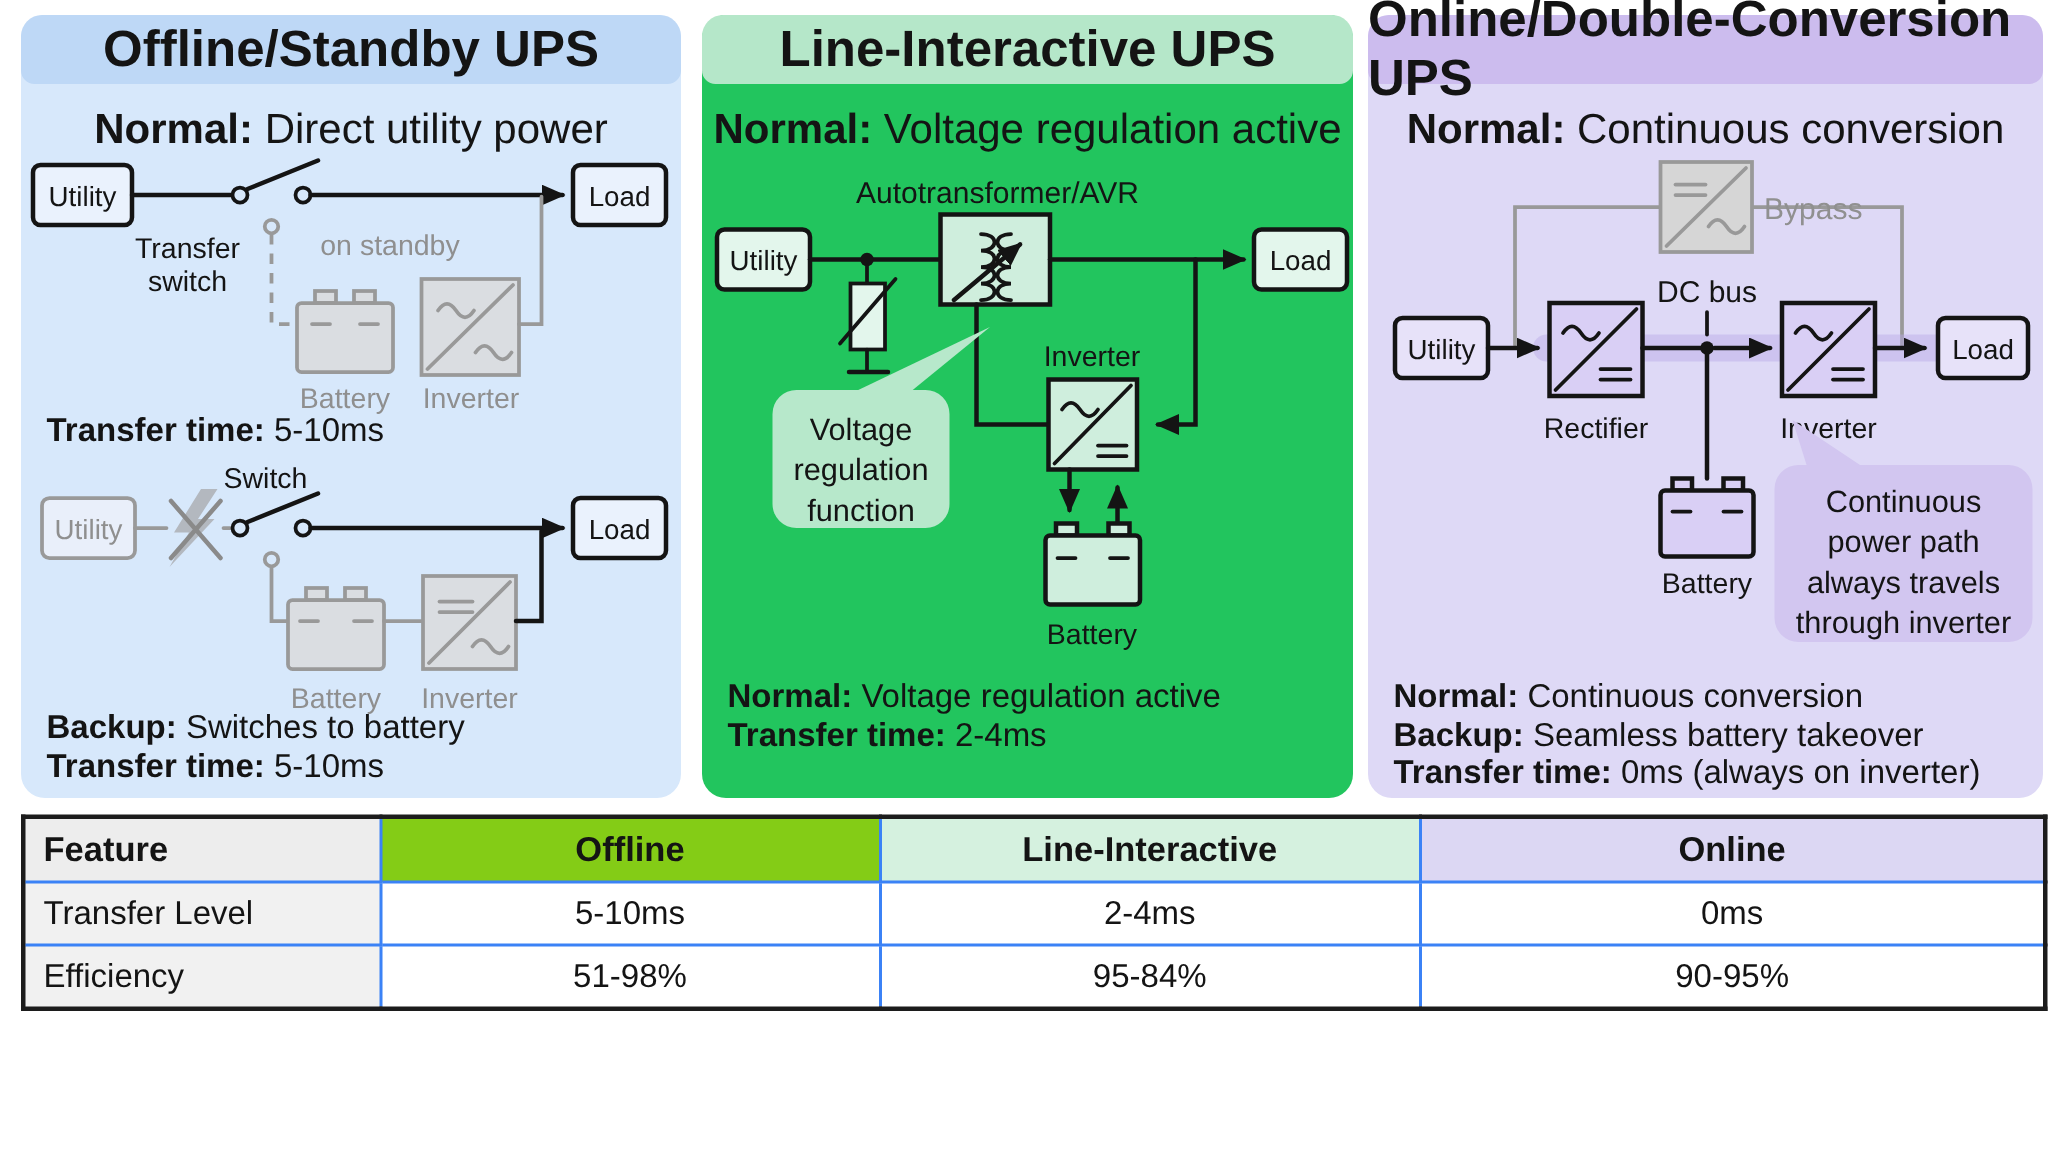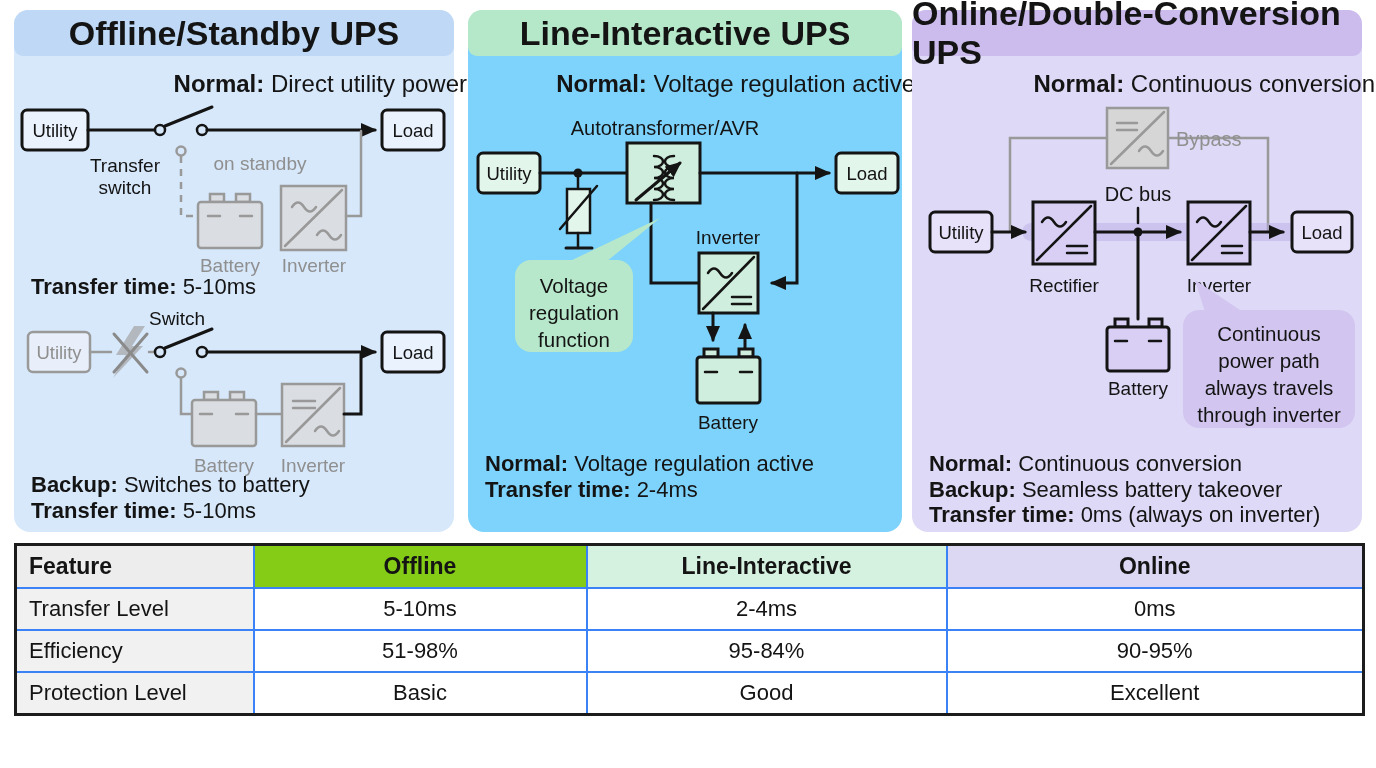--- a/index.html
+++ b/index.html
@@ -1,26 +1,26 @@
 <!DOCTYPE html>
 <html><head>
 <meta charset="utf-8">
 <style>
   html,body{margin:0;padding:0}
   body{width:1376px;height:768px;background:#fff;font-family:"Liberation Sans",sans-serif;position:relative;overflow:hidden;color:#141414}
   .panel{position:absolute;top:10px;height:522px;border-radius:16px}
   .p1{left:14px;width:440px;background:#d7e8fb}
-  .p2{left:468px;width:434px;background:#7dd3fc}
+  .p2{left:468px;width:434px;background:#22c55e}
   .p3{left:912px;width:450px;background:#ded9f6}
   .band{position:absolute;left:0;top:0;width:100%;height:46px;border-radius:14px 14px 9px 9px;
         display:flex;align-items:center;justify-content:center;font-weight:bold;font-size:34px}
   .p1 .band{background:#bed8f6}
   .p2 .band{background:#b5e7c9}
   .p3 .band{background:#ccbcee}
-  .caption{position:absolute;left:13px;top:60px;width:100%;text-align:right;font-size:24px}
+  .caption{position:absolute;left:0;top:60px;width:100%;text-align:center;font-size:28px}
   .midline{position:absolute;left:17px;top:264px;font-size:22px}
   .sumblock{position:absolute;left:17px;top:441px;font-size:22px;line-height:25.5px}
   .sumblock.two{top:462px}
   b{font-weight:bold}
   svg.diagram{position:absolute;left:0;top:0;width:100%;height:100%}
   svg text{font-family:"Liberation Sans",sans-serif}
   .k{stroke:#141414;stroke-width:3;fill:none;stroke-linecap:round}
   .kt{stroke:#141414;stroke-width:2.5;fill:none;stroke-linecap:round}
   .g{stroke:#999;stroke-width:2.5;fill:none;stroke-linecap:round}
   .gd{stroke:#999;stroke-width:2.5;fill:none;stroke-dasharray:7 6}
@@ -317,20 +317,14 @@
     <td>5-10ms</td>
     <td>2-4ms</td>
     <td>0ms</td>
   </tr>
   <tr>
     <td class="cfeat">Efficiency</td>
     <td>51-98%</td>
     <td>95-84%</td>
     <td>90-95%</td>
   </tr>
-  <tr>
-    <td class="cfeat">Protection Level</td>
-    <td>Basic</td>
-    <td>Good</td>
-    <td>Excellent</td>
-  </tr>
 </tbody>
   </table>
 
 </body></html>

